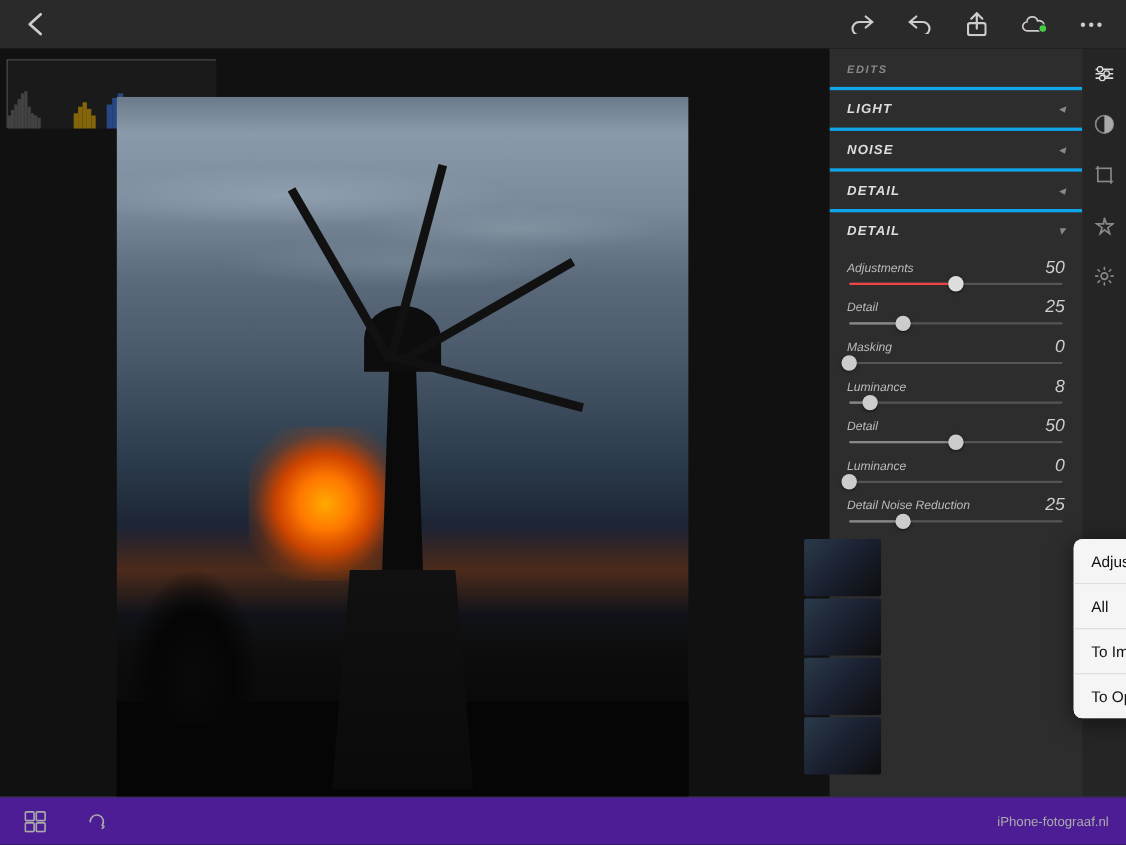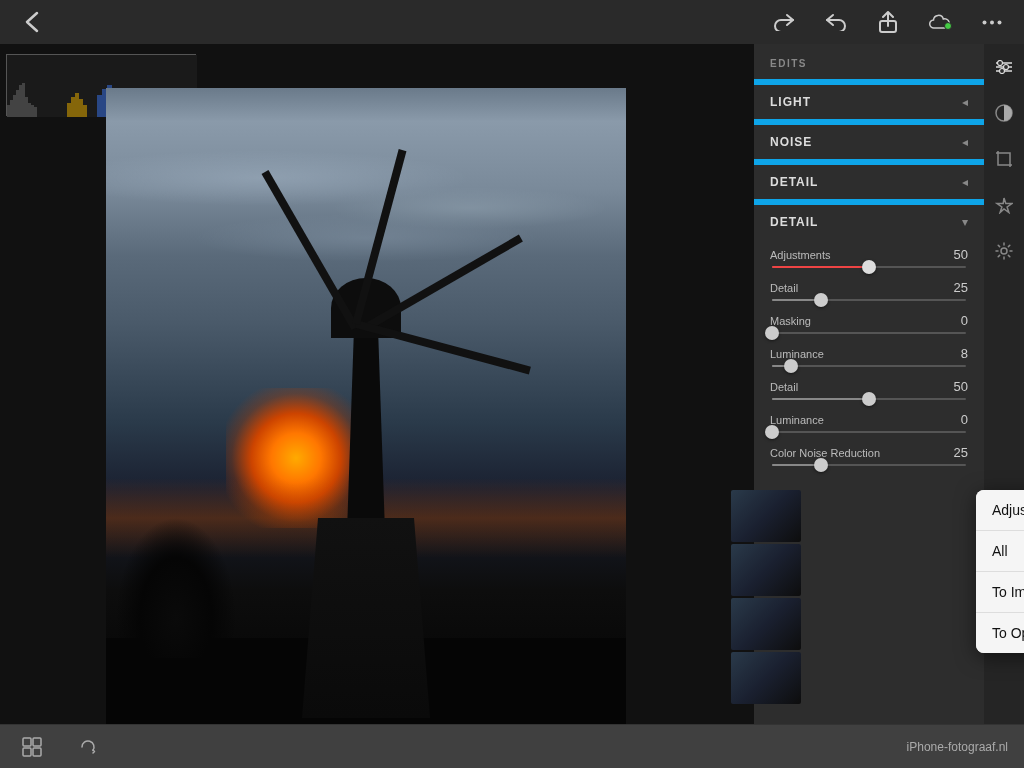--- a/index.html
+++ b/index.html
@@ -88,20 +88,21 @@
       cursor: pointer;
       border-radius: 4px;
     }
     .strip-icon.active { color: #fff; }
 
     
     .panel-wrapper {
       display: flex;
       flex: 1;
       overflow: hidden;
+      font-style: italic;
     }
 
     .edits-panel {
       flex: 1;
       overflow-y: auto;
       overflow-x: hidden;
       padding: 8px 0;
     }
     .edits-panel::-webkit-scrollbar { width: 4px; }
     .edits-panel::-webkit-scrollbar-track { background: #2d2d2d; }
@@ -114,21 +115,21 @@
       padding: 6px 16px 10px;
       font-weight: 600;
     }
 
     .section-header {
       display: flex;
       align-items: center;
       justify-content: space-between;
       padding: 10px 16px;
       cursor: pointer;
-      border-top: 6px solid #0ea5e9;
+      border-top: 3px solid #0ea5e9;
     }
     .section-title {
       font-size: 12px;
       font-weight: 600;
       color: #ddd;
       letter-spacing: 1px;
     }
     .section-arrow {
       color: #888;
       font-size: 12px;
@@ -146,21 +147,21 @@
       display: flex;
       justify-content: space-between;
       align-items: center;
       margin-bottom: 4px;
     }
     .slider-label {
       font-size: 11px;
       color: #bbb;
     }
     .slider-value {
-      font-size: 13px;
+      font-size: 16px;
       color: #ccc;
       min-width: 30px;
       text-align: right;
     }
     .slider-track {
       position: relative;
       height: 2px;
       background: #555;
       border-radius: 1px;
       margin: 0 2px;
@@ -187,21 +188,21 @@
     .noise-label {
       font-size: 10px;
       color: #888;
       letter-spacing: 1px;
       padding: 4px 0 8px;
     }
 
     
     .bottom-bar {
       height: 44px;
-      background: #404040;
+      background: #4c1d95;
       display: flex;
       align-items: center;
       justify-content: space-between;
       padding: 0 16px;
       flex-shrink: 0;
       border-top: 1px solid #333;
     }
     .bottom-icons { display: flex; gap: 24px; align-items: center; }
     .bottom-text {
       font-size: 12px;
@@ -487,21 +488,21 @@
                 <span class="slider-value">0</span>
               </div>
               <div class="slider-track">
                 <div class="slider-fill" style="width: 0%; background: #888;"></div>
                 <div class="slider-thumb" style="left: 0%; background: #ccc;"></div>
               </div>
             </div>
 
             <div class="slider-row">
               <div class="slider-label-row">
-                <span class="slider-label">Color Noise Reduction</span>
+                <span class="slider-label">Detail Noise Reduction</span>
                 <span class="slider-value">25</span>
               </div>
               <div class="slider-track">
                 <div class="slider-fill" style="width: 25%; background: #888;"></div>
                 <div class="slider-thumb" style="left: 25%; background: #ccc;"></div>
               </div>
             </div>
           </div>
         </div>
       </div>

